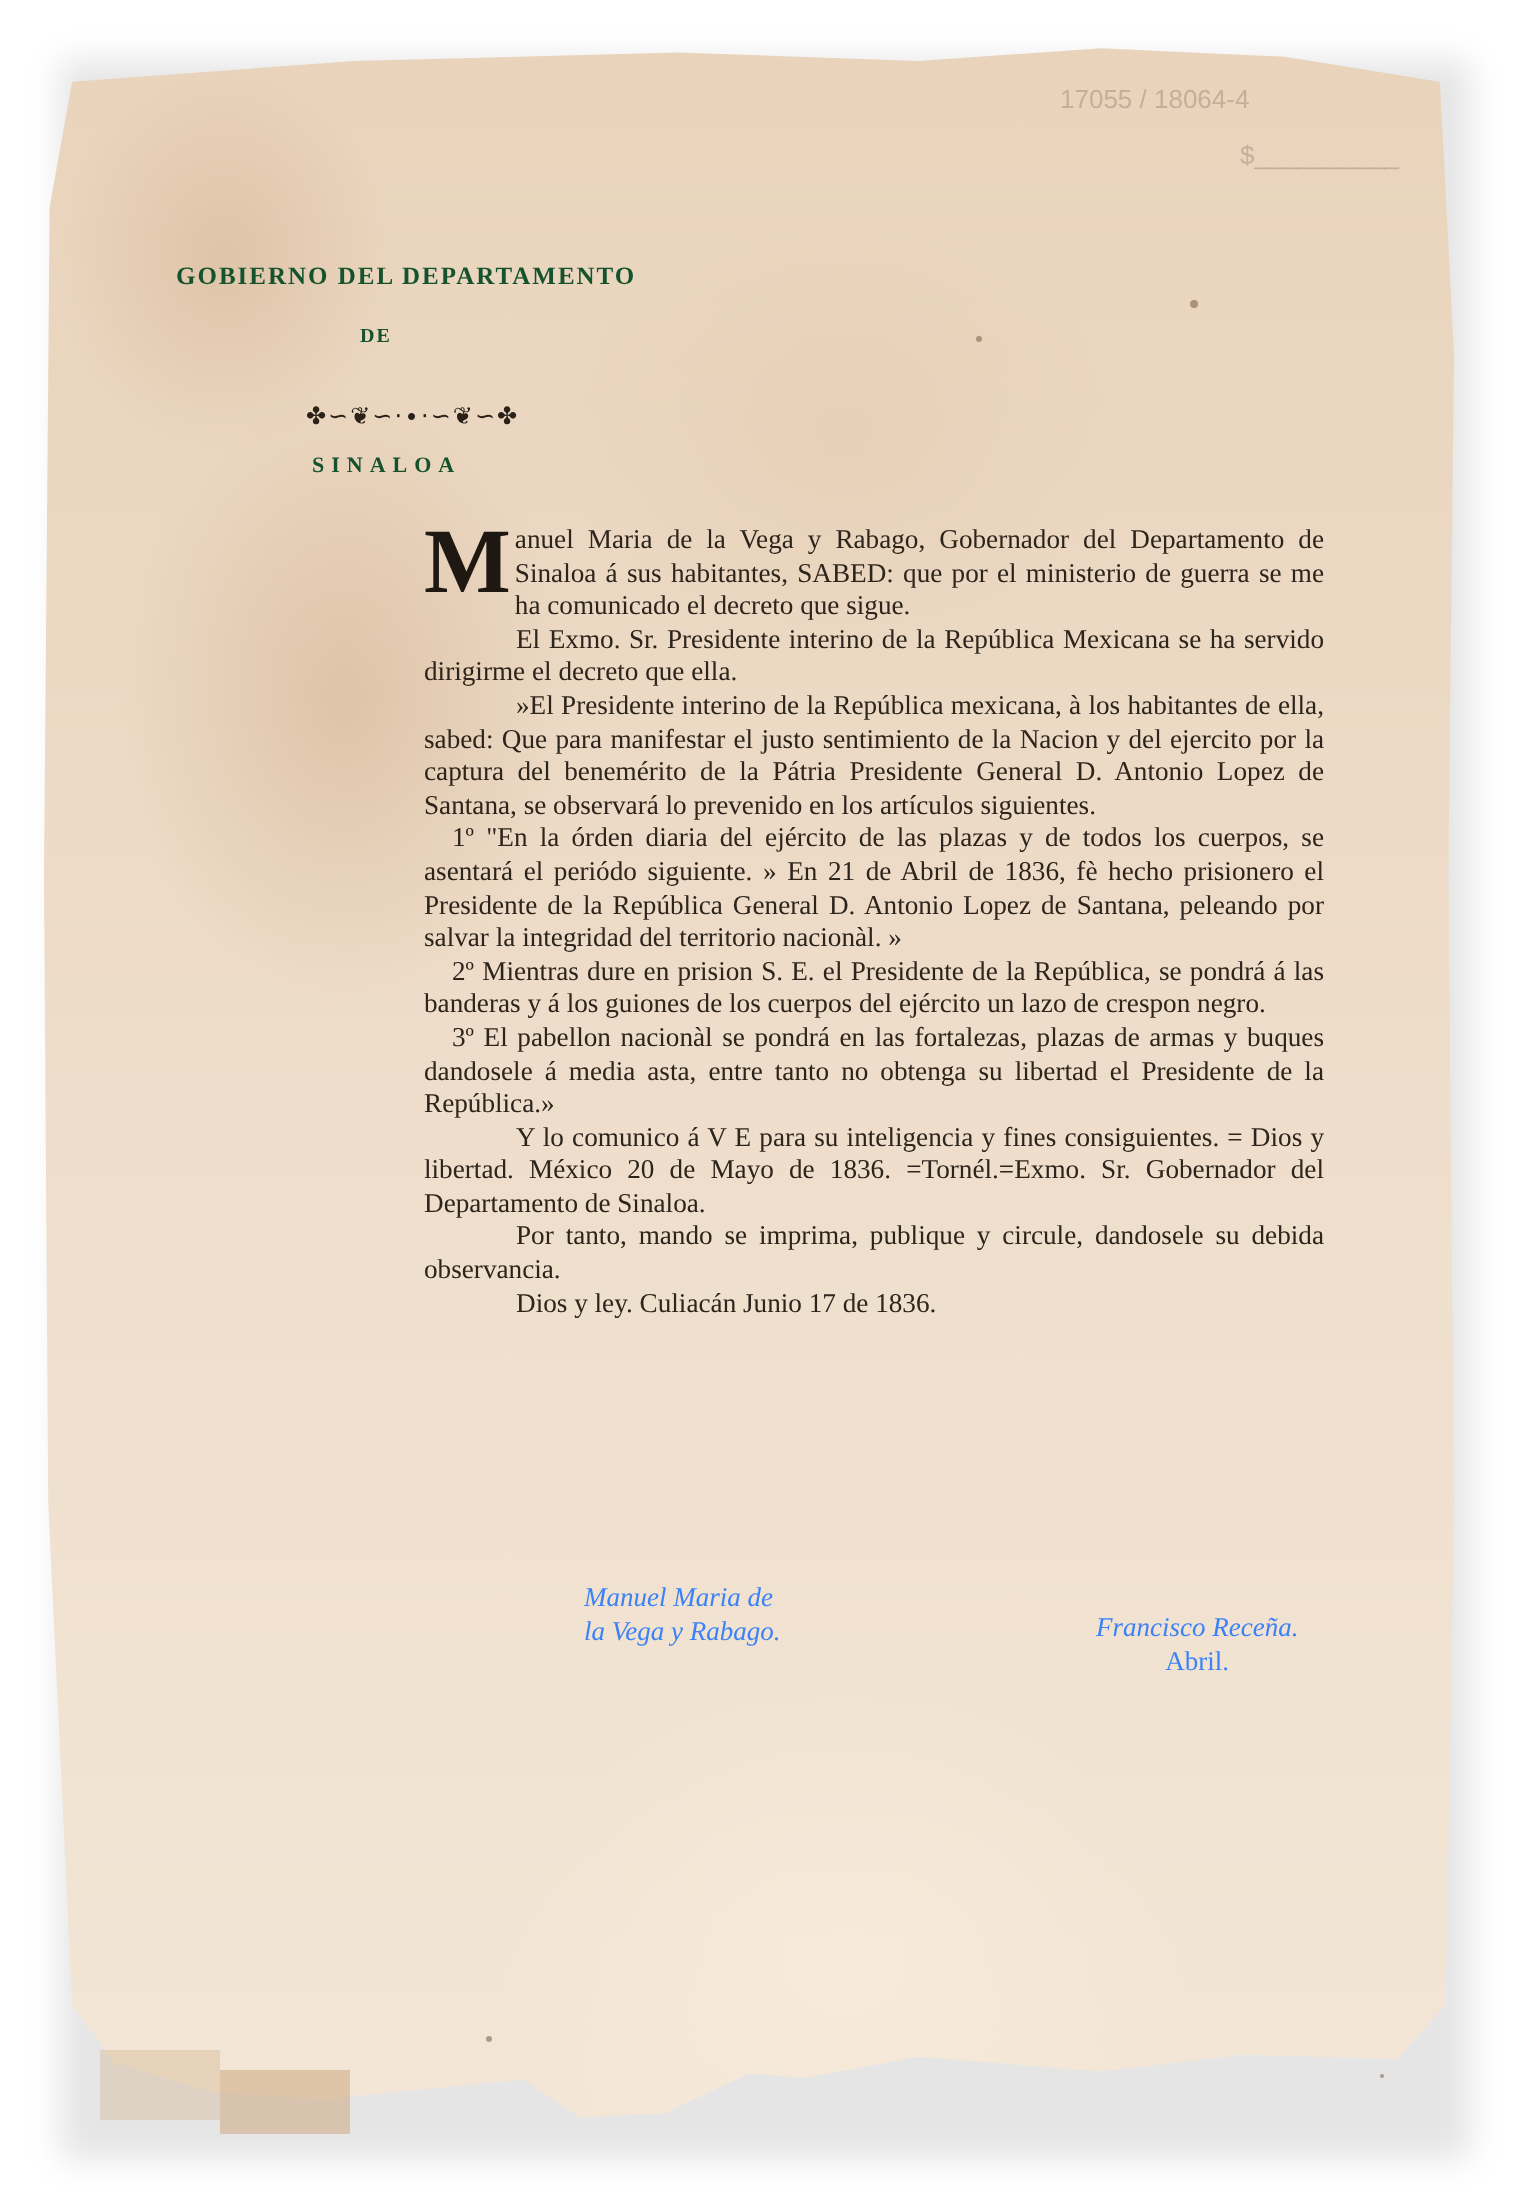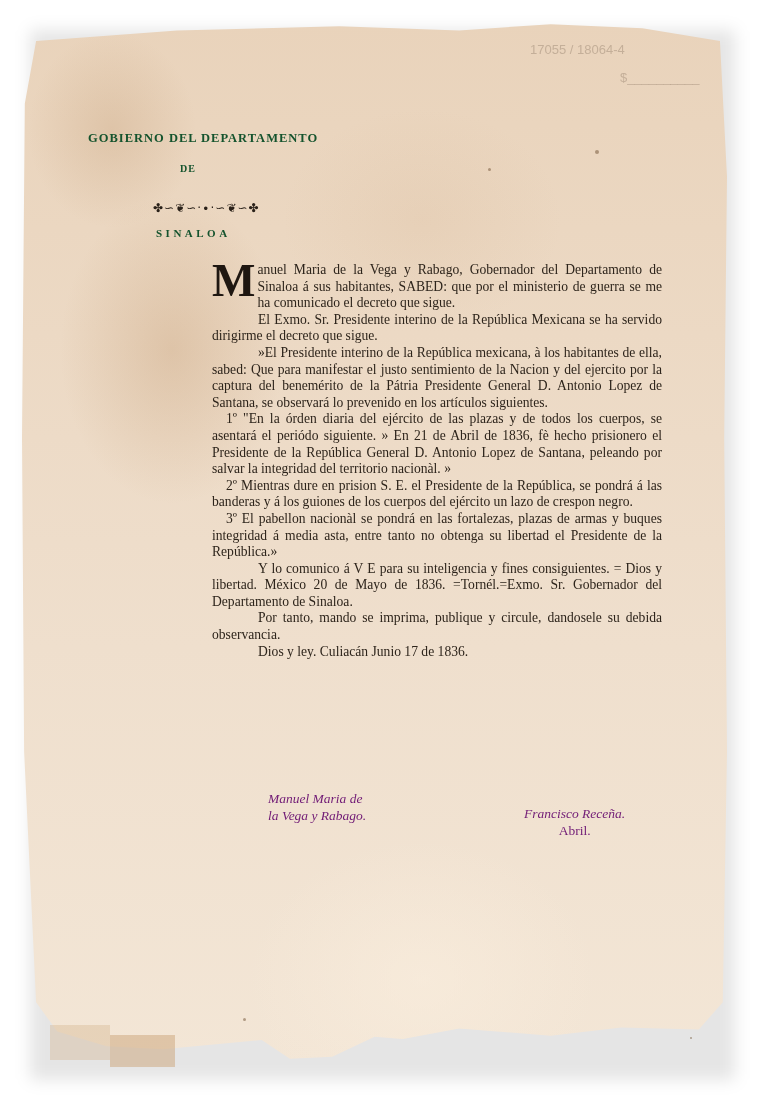--- a/index.html
+++ b/index.html
@@ -46,21 +46,21 @@
   .body-text p { margin:0; }
   .indent { text-indent:46px; }
   .art { text-indent:14px; }
   .dropcap {
     float:left; font-size:46px; line-height:34px; font-weight:bold;
     margin:2px 2px 0 0; color:#1f1711; font-family:"Liberation Serif", serif;
   }
   .closing { text-indent:46px; }
   .sig {
     position:absolute; font-family:"Liberation Serif", serif; font-style:italic;
-    font-size:13.5px; line-height:17px; color:#701a75;
+    font-size:13.5px; line-height:17px; color:#3b82f6;margin-left:24px;
   }
   .sig-left { left:268px; top:790px; }
   .sig-right { left:524px; top:805px; text-align:center; }
   .sig-right .role { font-style:normal; display:block; }
   .spot { position:absolute; border-radius:50%; background:rgba(110,80,50,0.5); }
 </style>
 </head>
 <body>
 
 <div class="shadow"></div>
@@ -71,25 +71,25 @@
 <div class="pencil" style="left:530px; top:42px;">17055 / 18064-4</div>
 <div class="pencil" style="left:620px; top:70px;">$__________</div>
 
 <div class="heading h1">GOBIERNO DEL DEPARTAMENTO</div>
 <div class="heading h2">DE</div>
 <div class="heading h3">SINALOA</div>
 <div class="ornament">✤∽❦∽·∙·∽❦∽✤</div>
 
 <div class="body-text">
   <p><span class="dropcap">M</span><span>anuel Maria de la Vega y Rabago, Gobernador del Departamento de Sinaloa á sus habitantes, SABED: que por el ministerio de guerra se me ha comunicado el decreto que sigue.</span></p>
-  <p class="indent">El Exmo. Sr. Presidente interino de la República Mexicana se ha servido dirigirme el decreto que sigue.</p>
+  <p class="indent">El Exmo. Sr. Presidente interino de la República Mexicana se ha servido dirigirme el decreto que ella.</p>
   <p class="indent">»El Presidente interino de la República mexicana, à los habitantes de ella, sabed: Que para manifestar el justo sentimiento de la Nacion y del ejercito por la captura del benemérito de la Pátria Presidente General D. Antonio Lopez de Santana, se observará lo prevenido en los artículos siguientes.</p>
   <p class="art">1º "En la órden diaria del ejército de las plazas y de todos los cuerpos, se asentará el periódo siguiente. » En 21 de Abril de 1836, fè hecho prisionero el Presidente de la República General D. Antonio Lopez de Santana, peleando por salvar la integridad del territorio nacionàl. »</p>
   <p class="art">2º Mientras dure en prision S. E. el Presidente de la República, se pondrá á las banderas y á los guiones de los cuerpos del ejército un lazo de crespon negro.</p>
-  <p class="art">3º El pabellon nacionàl se pondrá en las fortalezas, plazas de armas y buques integridad á media asta, entre tanto no obtenga su libertad el Presidente de la República.»</p>
+  <p class="art">3º El pabellon nacionàl se pondrá en las fortalezas, plazas de armas y buques dandosele á media asta, entre tanto no obtenga su libertad el Presidente de la República.»</p>
   <p class="indent">Y lo comunico á V E para su inteligencia y fines consiguientes. = Dios y libertad. México 20 de Mayo de 1836. =Tornél.=Exmo. Sr. Gobernador del Departamento de Sinaloa.</p>
   <p class="indent">Por tanto, mando se imprima, publique y circule, dandosele su debida observancia.</p>
   <p class="closing">Dios y ley. Culiacán Junio 17 de 1836.</p>
 </div>
 
 <div class="sig sig-left">
   <div>Manuel Maria de</div>
   <div>la Vega y Rabago.</div>
 </div>
 <div class="sig sig-right">

